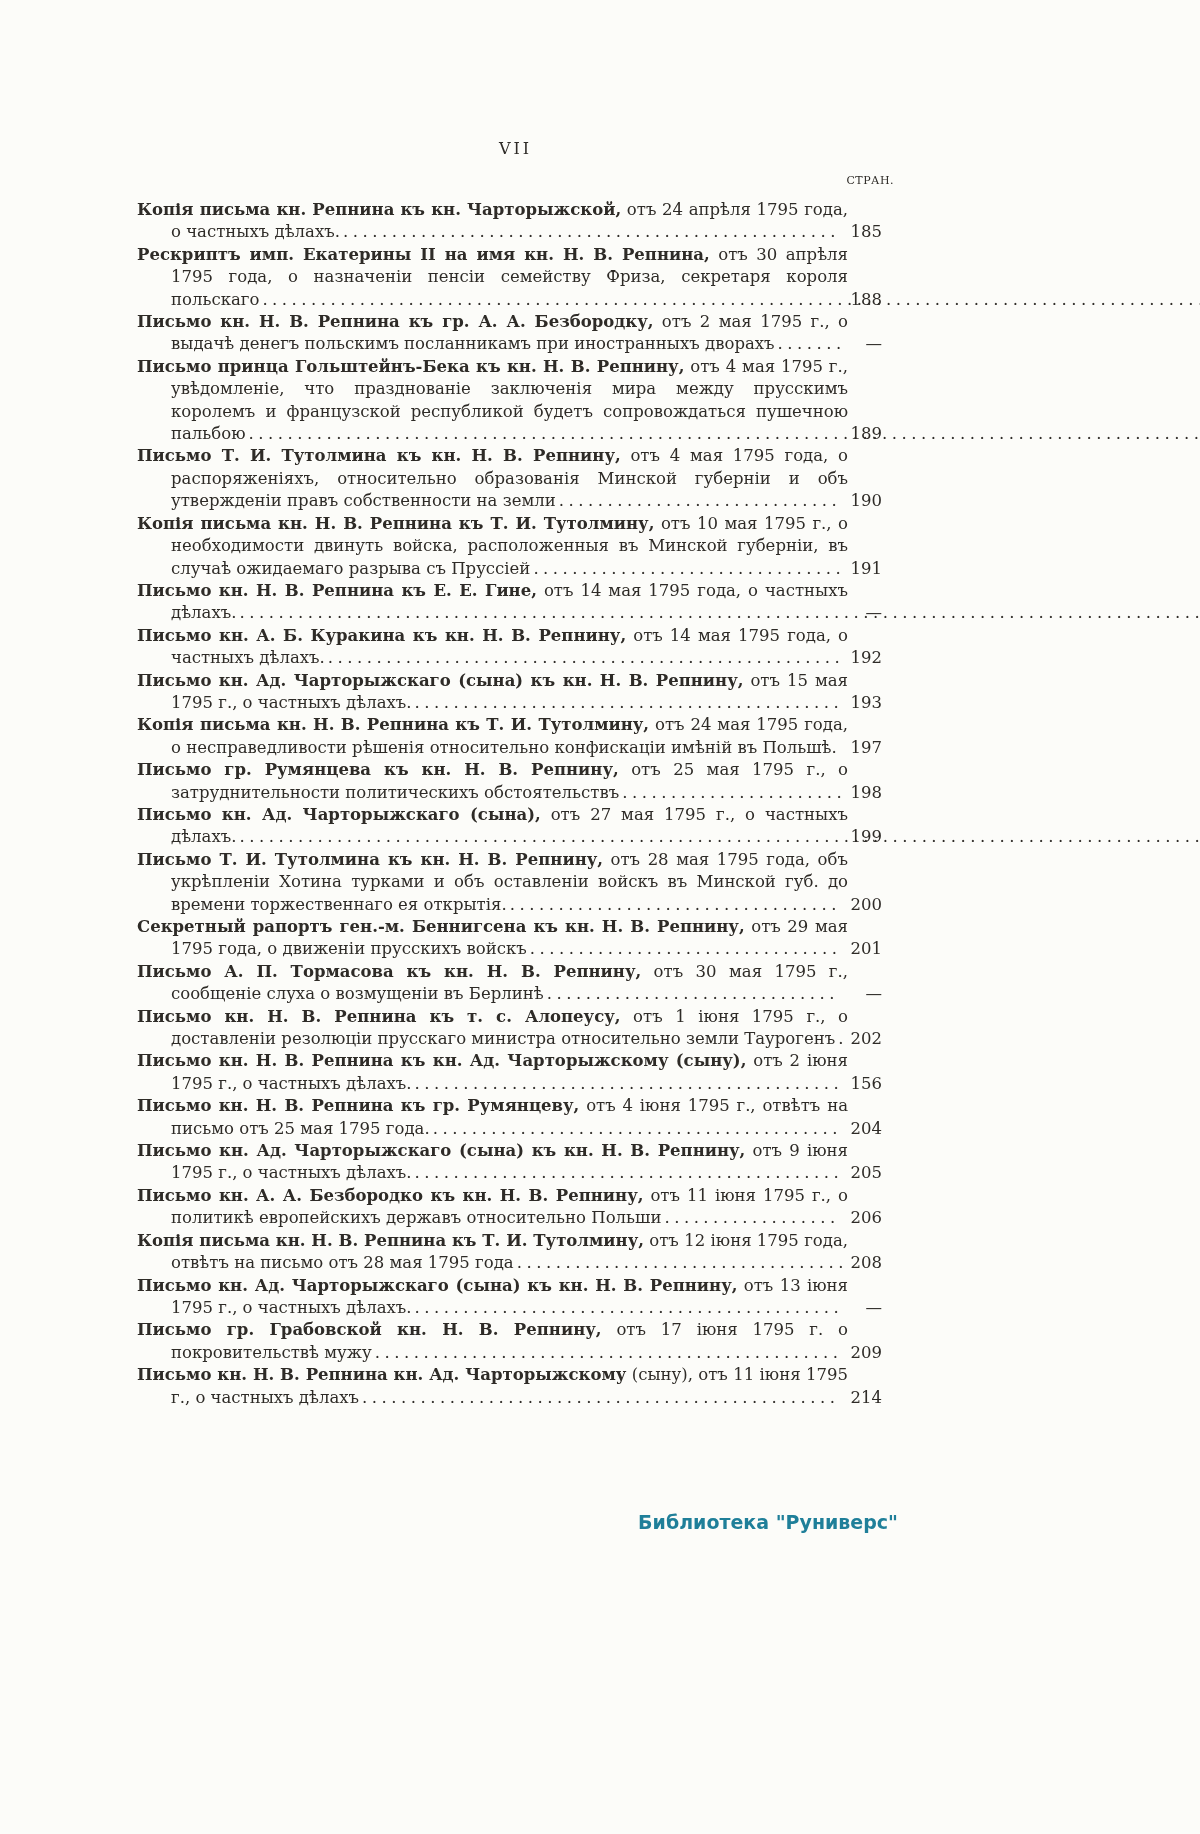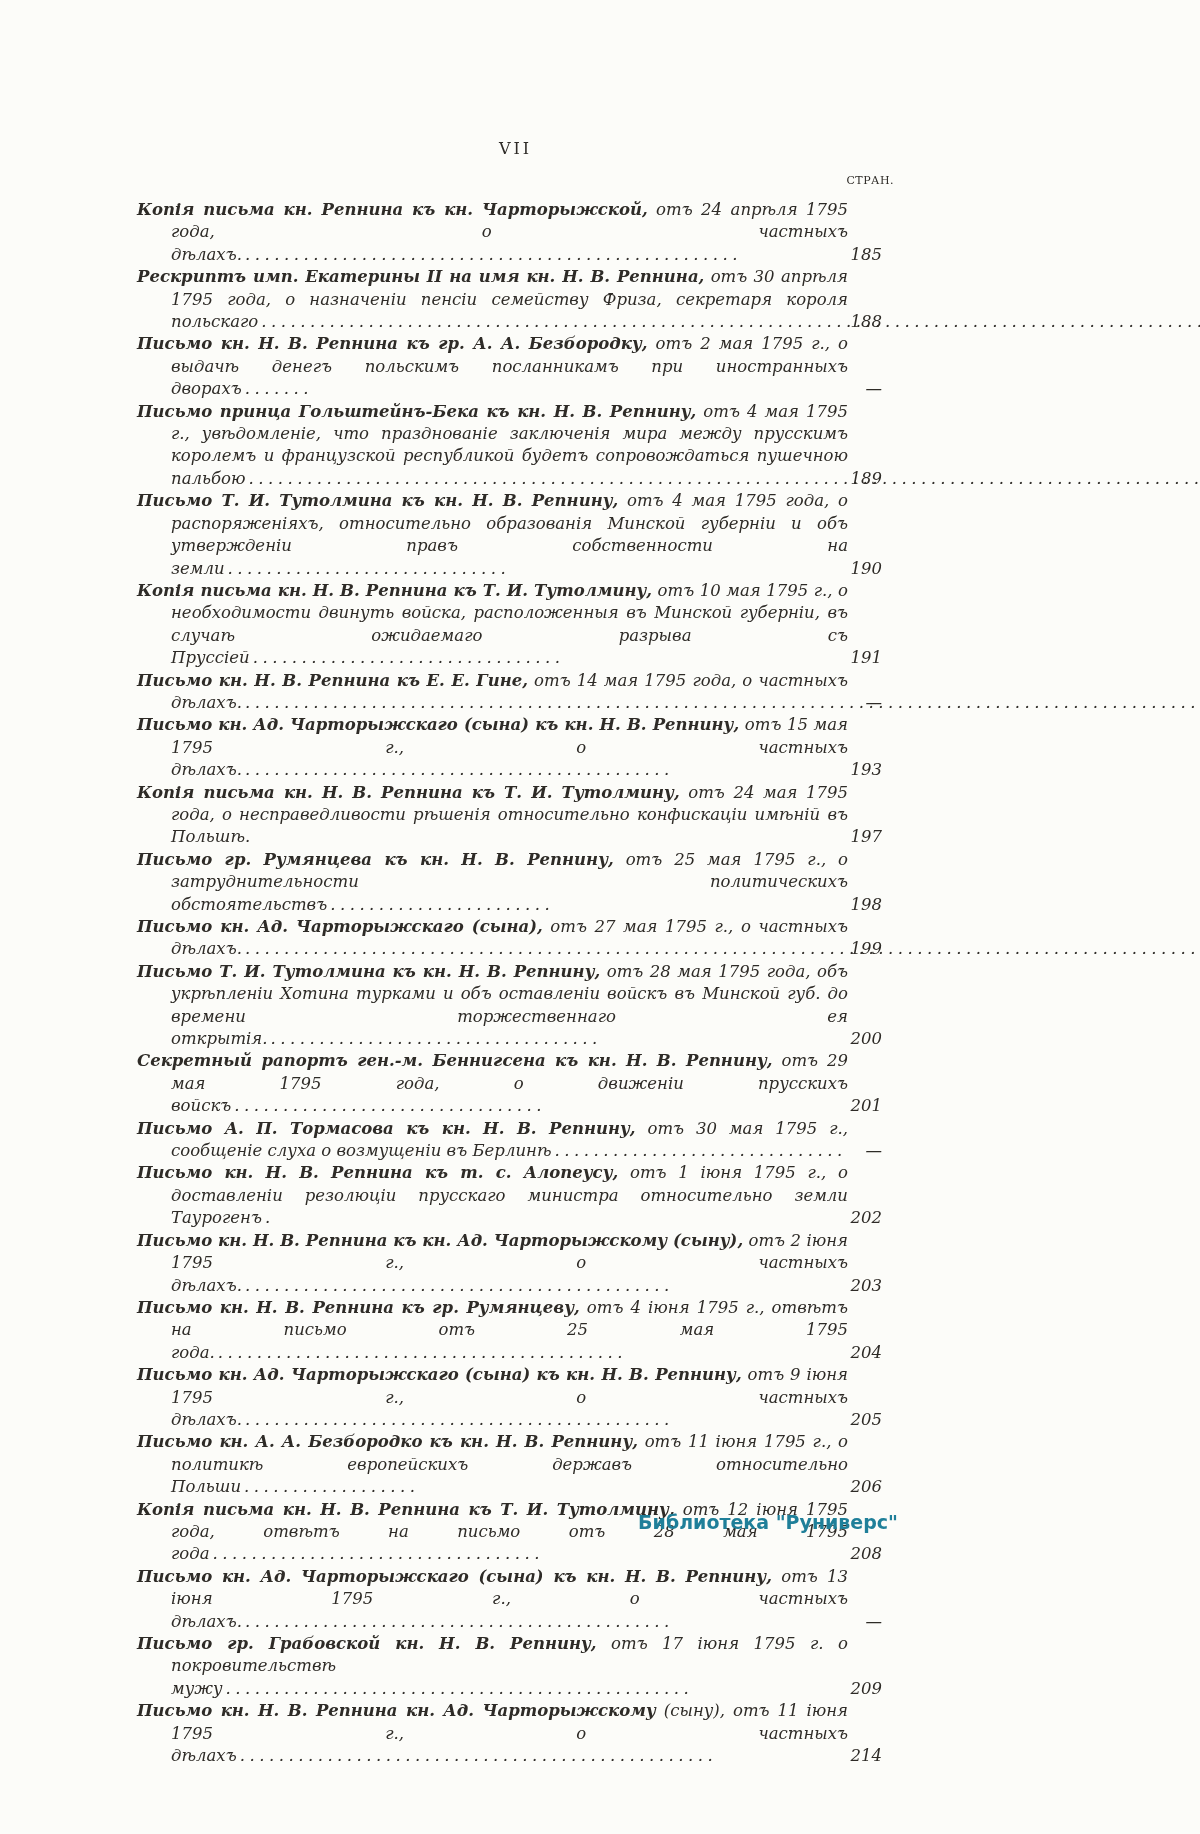--- a/index.html
+++ b/index.html
@@ -29,21 +29,21 @@
     position: absolute;
     top: 174px; left: 137px; width: 757px;
     text-align: right;
     font-size: 11px;
     letter-spacing: 0.5px;
   }
   .toc {
     position: absolute;
     top: 199px; left: 137px; width: 757px;
   }
-  .entry { position: relative; font-style: italic; }
+  .entry { position: relative; }
   .entry-text {
     margin-right: 46px;
     padding-left: 34px;
     text-indent: -34px;
     text-align: justify;
     font-size: 16.5px;
     line-height: 22.4px;
   }
   .lead { font-weight: bold; }
   .leader {
@@ -108,20 +108,24 @@
       <div class="entry">
         <div class="entry-text"><b class="lead">Копія письма кн. Н. В. Репнина къ Т. И. Тутолмину,</b><span> отъ 10 мая 1795 г., о необходимости двинуть войска, расположенныя въ Минской губерніи, въ случаѣ ожидаемаго разрыва съ Пруссіей</span><span class="leader">................................</span></div>
         <span class="pagenum">191</span>
       </div>
 
       <div class="entry">
         <div class="entry-text"><b class="lead">Письмо кн. Н. В. Репнина къ Е. Е. Гине,</b><span> отъ 14 мая 1795 года, о частныхъ дѣлахъ.</span><span class="leader">................................................................................................................................................................................................................................................................................................................................................................................................................</span></div>
         <span class="pagenum">—</span>
       </div>
 
+      <div class="entry">
+        <div class="entry-text"><b class="lead">Письмо кн. А. Б. Куракина къ кн. Н. В. Репнину,</b><span> отъ 14 мая 1795 года, о частныхъ дѣлахъ.</span><span class="leader">.....................................................</span></div>
+        <span class="pagenum">192</span>
+      </div>
 
       <div class="entry">
         <div class="entry-text"><b class="lead">Письмо кн. Ад. Чарторыжскаго (сына) къ кн. Н. В. Репнину,</b><span> отъ 15 мая 1795 г., о частныхъ дѣлахъ.</span><span class="leader">............................................</span></div>
         <span class="pagenum">193</span>
       </div>
 
 
       <div class="entry">
         <div class="entry-text"><b class="lead">Копія письма кн. Н. В. Репнина къ Т. И. Тутолмину,</b><span> отъ 24 мая 1795 года, о несправедливости рѣшенія относительно конфискаціи имѣній въ Польшѣ.</span><span class="leader"></span></div>
         <span class="pagenum">197</span>
@@ -152,21 +156,21 @@
         <span class="pagenum">—</span>
       </div>
 
       <div class="entry">
         <div class="entry-text"><b class="lead">Письмо кн. Н. В. Репнина къ т. с. Алопеусу,</b><span> отъ 1 іюня 1795 г., о доставленіи резолюціи прусскаго министра относительно земли Таурогенъ</span><span class="leader">.</span></div>
         <span class="pagenum">202</span>
       </div>
 
       <div class="entry">
         <div class="entry-text"><b class="lead">Письмо кн. Н. В. Репнина къ кн. Ад. Чарторыжскому (сыну),</b><span> отъ 2 іюня 1795 г., о частныхъ дѣлахъ.</span><span class="leader">............................................</span></div>
-        <span class="pagenum">203</span>
+        <span class="pagenum">156</span>
       </div>
 
       <div class="entry">
         <div class="entry-text"><b class="lead">Письмо кн. Н. В. Репнина къ гр. Румянцеву,</b><span> отъ 4 іюня 1795 г., отвѣтъ на письмо отъ 25 мая 1795 года.</span><span class="leader">..........................................</span></div>
         <span class="pagenum">204</span>
       </div>
 
       <div class="entry">
         <div class="entry-text"><b class="lead">Письмо кн. Ад. Чарторыжскаго (сына) къ кн. Н. В. Репнину,</b><span> отъ 9 іюня 1795 г., о частныхъ дѣлахъ.</span><span class="leader">............................................</span></div>
         <span class="pagenum">205</span>

